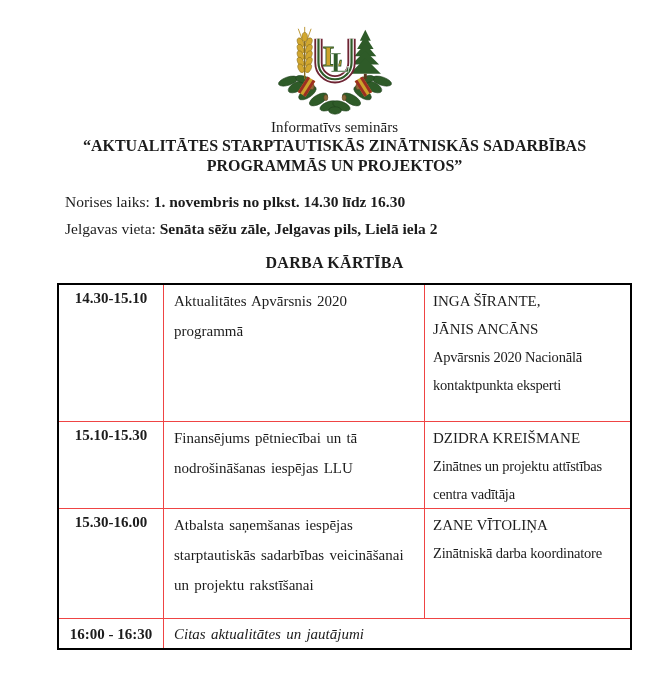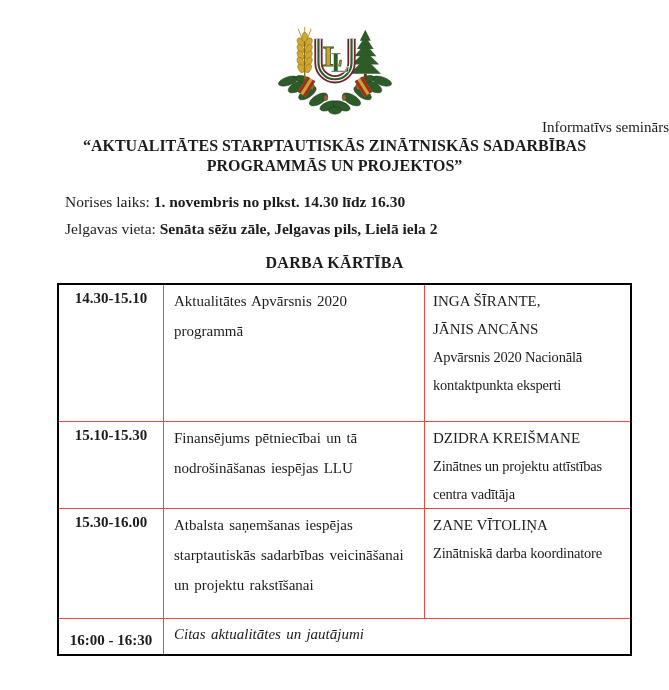--- a/index.html
+++ b/index.html
@@ -5,21 +5,21 @@
   html,body{margin:0;padding:0;background:#ffffff;}
   .page{
     position:relative;
     width:669px;height:690px;
     background:#ffffff;
     font-family:"Liberation Serif","DejaVu Serif",serif;
     color:#1c1c1c;
     overflow:hidden;
   }
   .logo-wrap{padding-top:26px;text-align:center;line-height:0;}
-  .subtitle{text-align:right;font-size:15px;line-height:18px;margin-top:2px;}
+  .subtitle{text-align:center;font-size:15px;line-height:18px;margin-top:2px;}
   .title-line{text-align:center;font-size:16px;font-weight:bold;line-height:20px;}
   .details{margin:17px 0 0 65px;font-size:15.5px;}
   .details .line{margin-bottom:9px;}
   .details .lbl{font-weight:normal;}
   .details .val{font-weight:bold;}
   .agenda-heading{text-align:center;font-size:16px;font-weight:bold;margin:16px 0 11px 0;letter-spacing:.3px;}
   table.agenda{
     border-collapse:collapse;
     margin-left:57px;
     width:555px;
@@ -33,21 +33,21 @@
     overflow:hidden;
   }
   td.c-time{width:102px;text-align:center;font-weight:bold;padding-top:5px;}
   td.c-topic{width:242px;padding:1px 8px 0 10px;line-height:30px;word-spacing:1.5px;}
   td.c-speaker{width:191px;padding:2px 6px 0 8px;}
   .name-line{line-height:28px;white-space:nowrap;}
   .role-line{line-height:28px;font-size:14.5px;letter-spacing:-0.2px;}
   tr.r1{height:137px;} tr.r2{height:77px;} tr.r3{height:110px;}
   tr.r4{height:31px;}
   tr.r4 td{line-height:26px;}
-  tr.r4 td.c-time{padding-top:8px;margin-left:36px;}
+  tr.r4 td.c-time{padding-top:2px;margin-left:36px;}
   tr.r4 td.c-topic{padding-top:2px;font-style:italic;}
 </style>
 </head>
 <body>
 
 <div class="page">
 
   <div class="logo-wrap">
     <svg width="120" height="90" viewBox="0 0 130 98">
 

